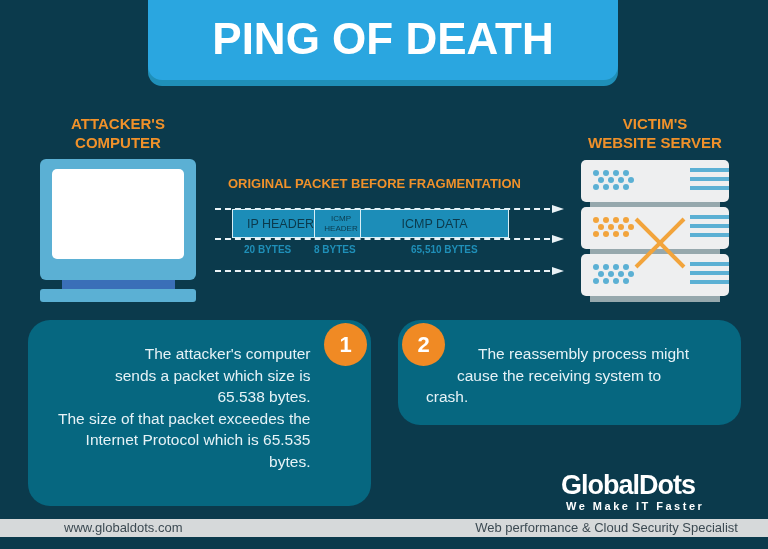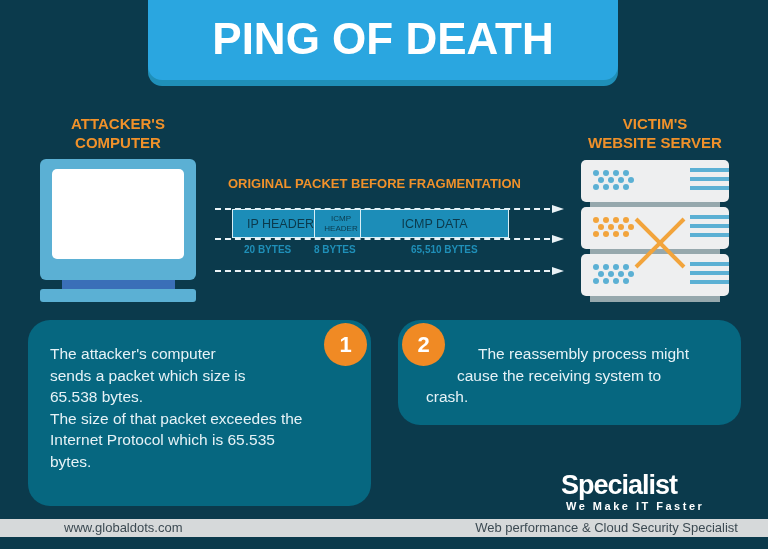--- a/index.html
+++ b/index.html
@@ -138,39 +138,39 @@
     <div class="line" style="top:271px;"></div>
     <div class="line" style="top:280px;"></div>
 </div>
 
 <svg style="position:absolute;left:632px;top:215px;" width="56" height="56" viewBox="0 0 56 56">
   <line x1="4" y1="4" x2="52" y2="52" stroke="#f2a43c" stroke-width="4"></line>
   <line x1="52" y1="4" x2="4" y2="52" stroke="#f2a43c" stroke-width="4"></line>
 </svg>
 
 <div class="card" style="left:28px;top:320px;width:343px;height:186px;">
-  <div style="position:absolute;left:22px;top:23px;">
+  <div style="position:absolute;left:30px;top:23px;text-align:right;">
     <div>The attacker's computer</div>
     <div>sends a packet which size is</div>
     <div>65.538 bytes.</div>
     <div>The size of that packet exceedes the</div>
     <div>Internet Protocol which is 65.535</div>
     <div>bytes.</div>
   </div>
 </div>
 <div class="badge" style="left:324px;top:323px;">1</div>
 
 <div class="card" style="left:398px;top:320px;width:343px;height:105px;">
   <div style="position:absolute;left:0;top:23px;width:343px;">
     <div style="padding-left:80px;">The reassembly process might</div>
     <div style="padding-left:59px;">cause the receiving system to</div>
     <div style="padding-left:28px;">crash.</div>
   </div>
 </div>
 <div class="badge" style="left:402px;top:323px;">2</div>
 
-<div class="logo">Specialist</div>
+<div class="logo">GlobalDots</div>
 <div class="tagline">We Make IT Faster</div>
 
 <div class="footer">
   <span style="position:absolute;left:64px;top:1px;">www.globaldots.com</span>
   <span style="position:absolute;right:30px;top:1px;margin-left:20px;">Web performance &amp; Cloud Security Specialist</span>
 </div>
 
 </body></html>

